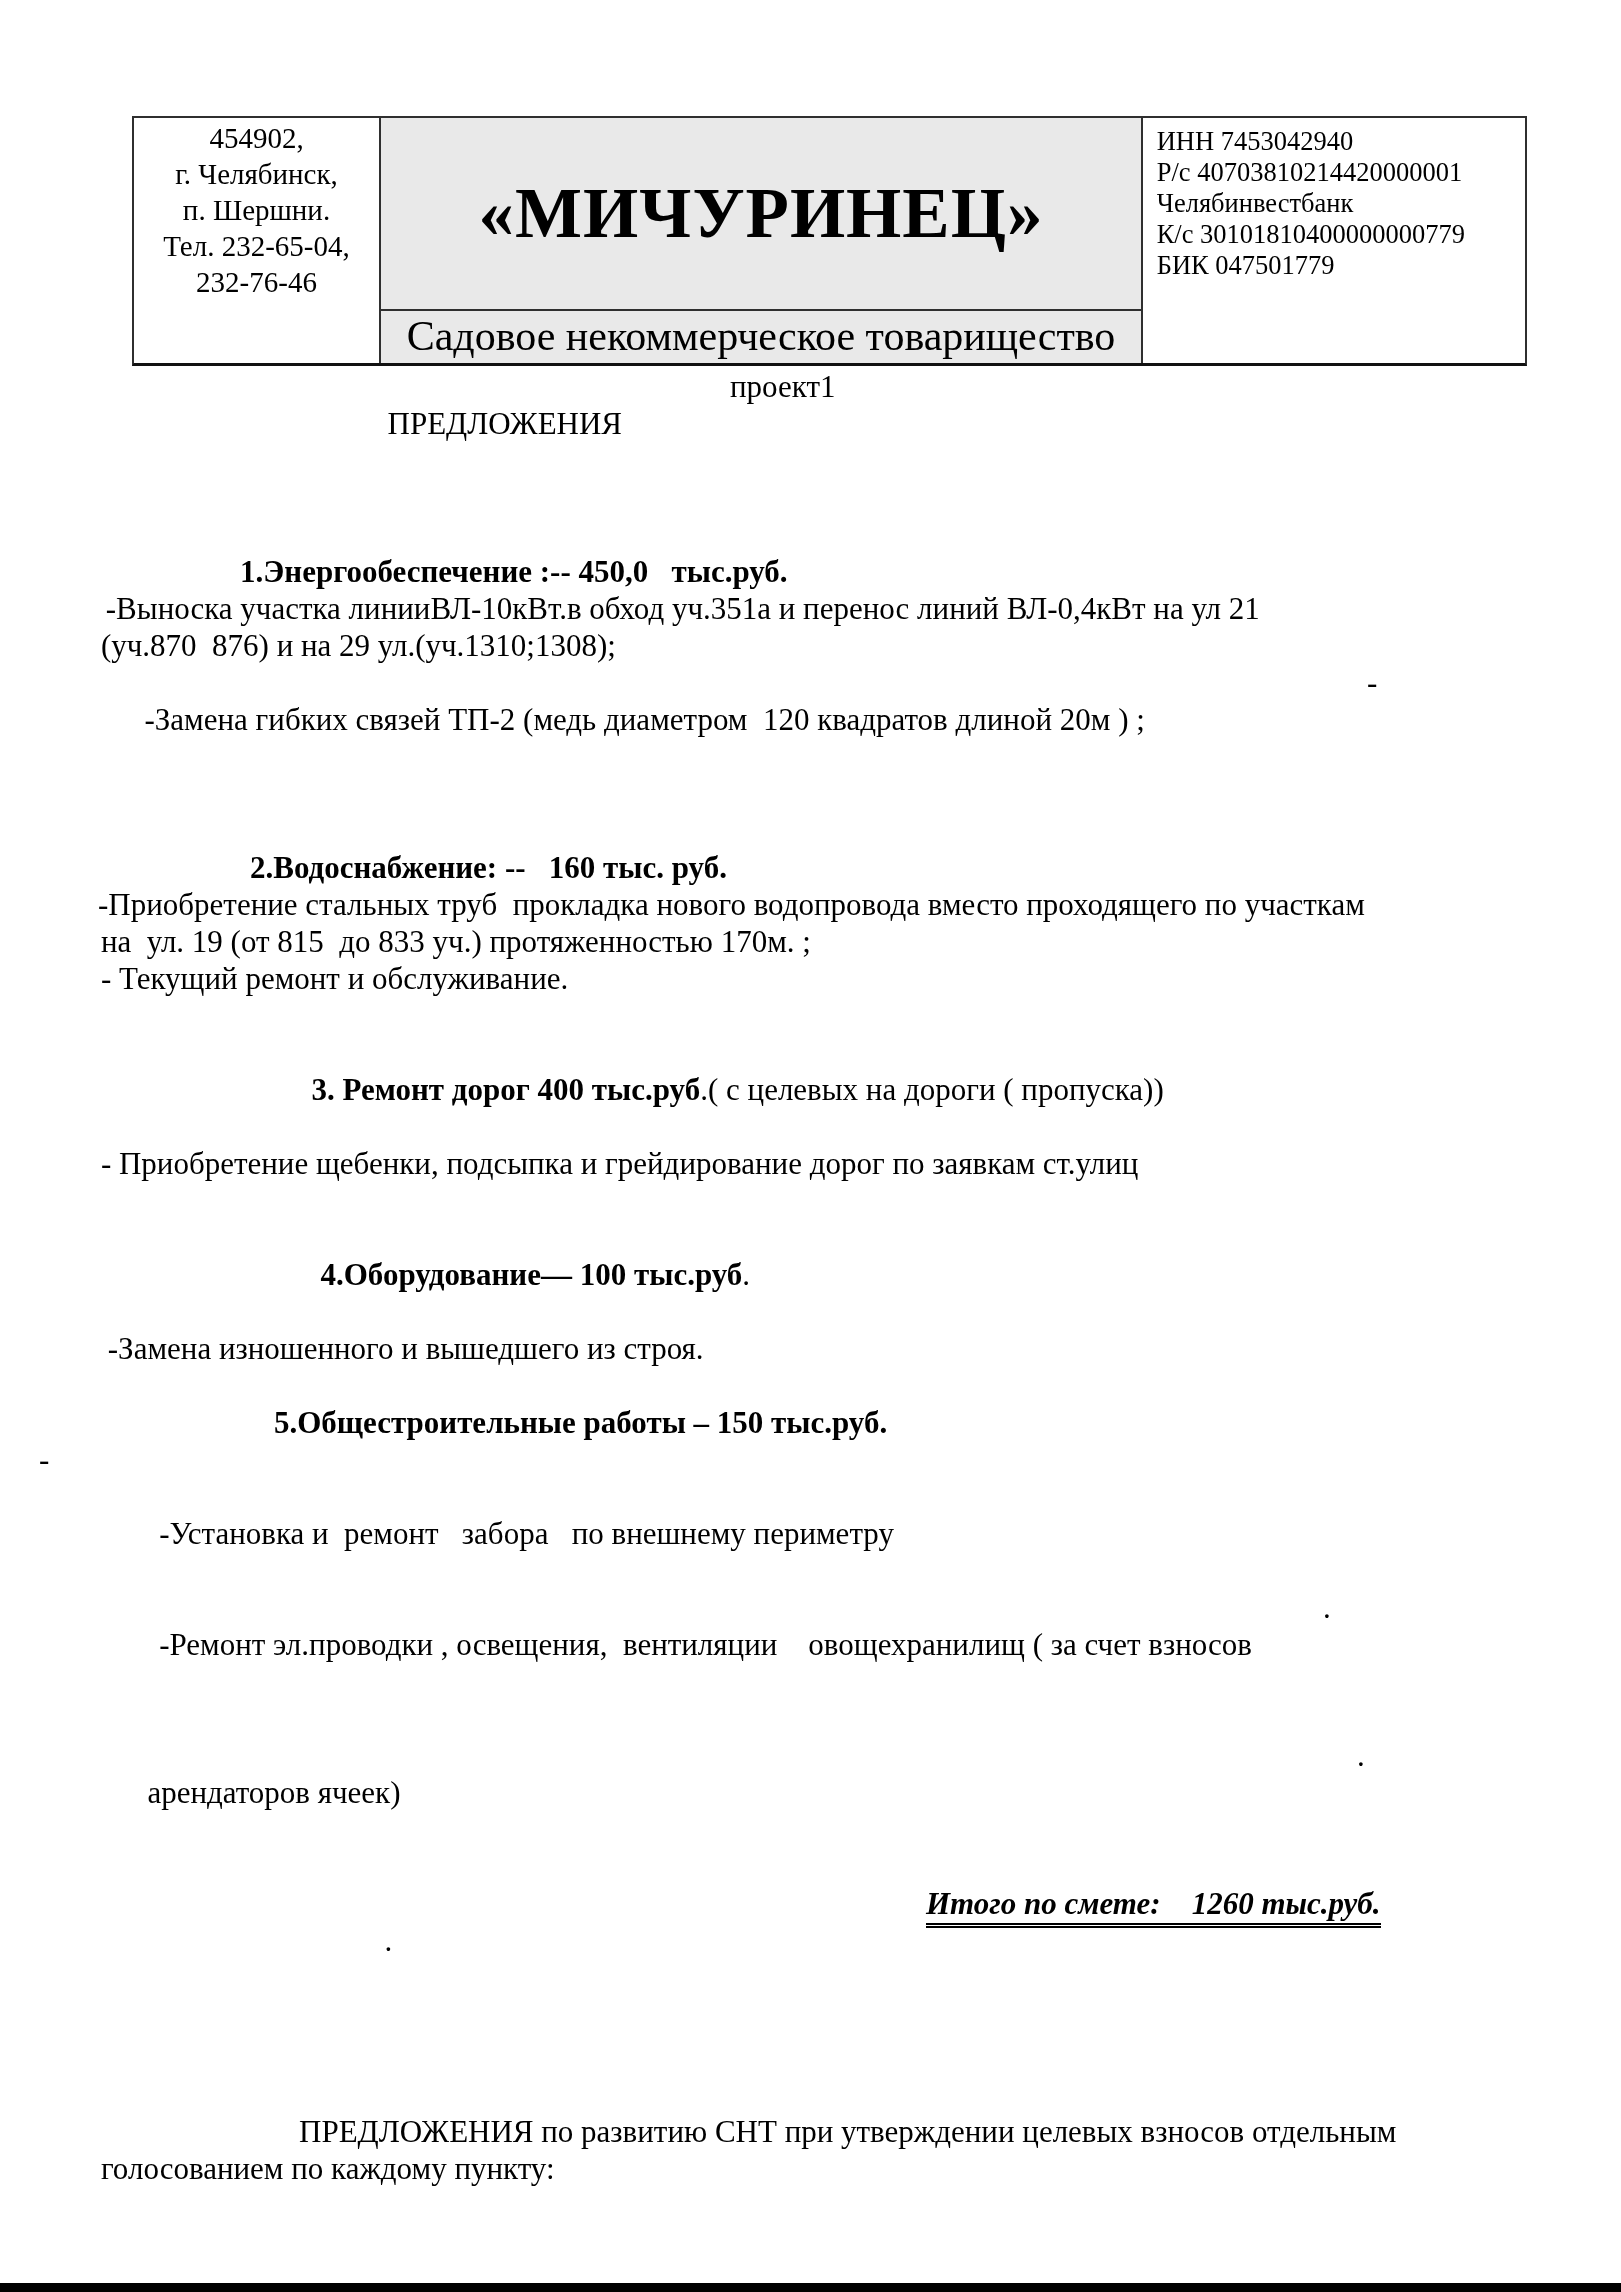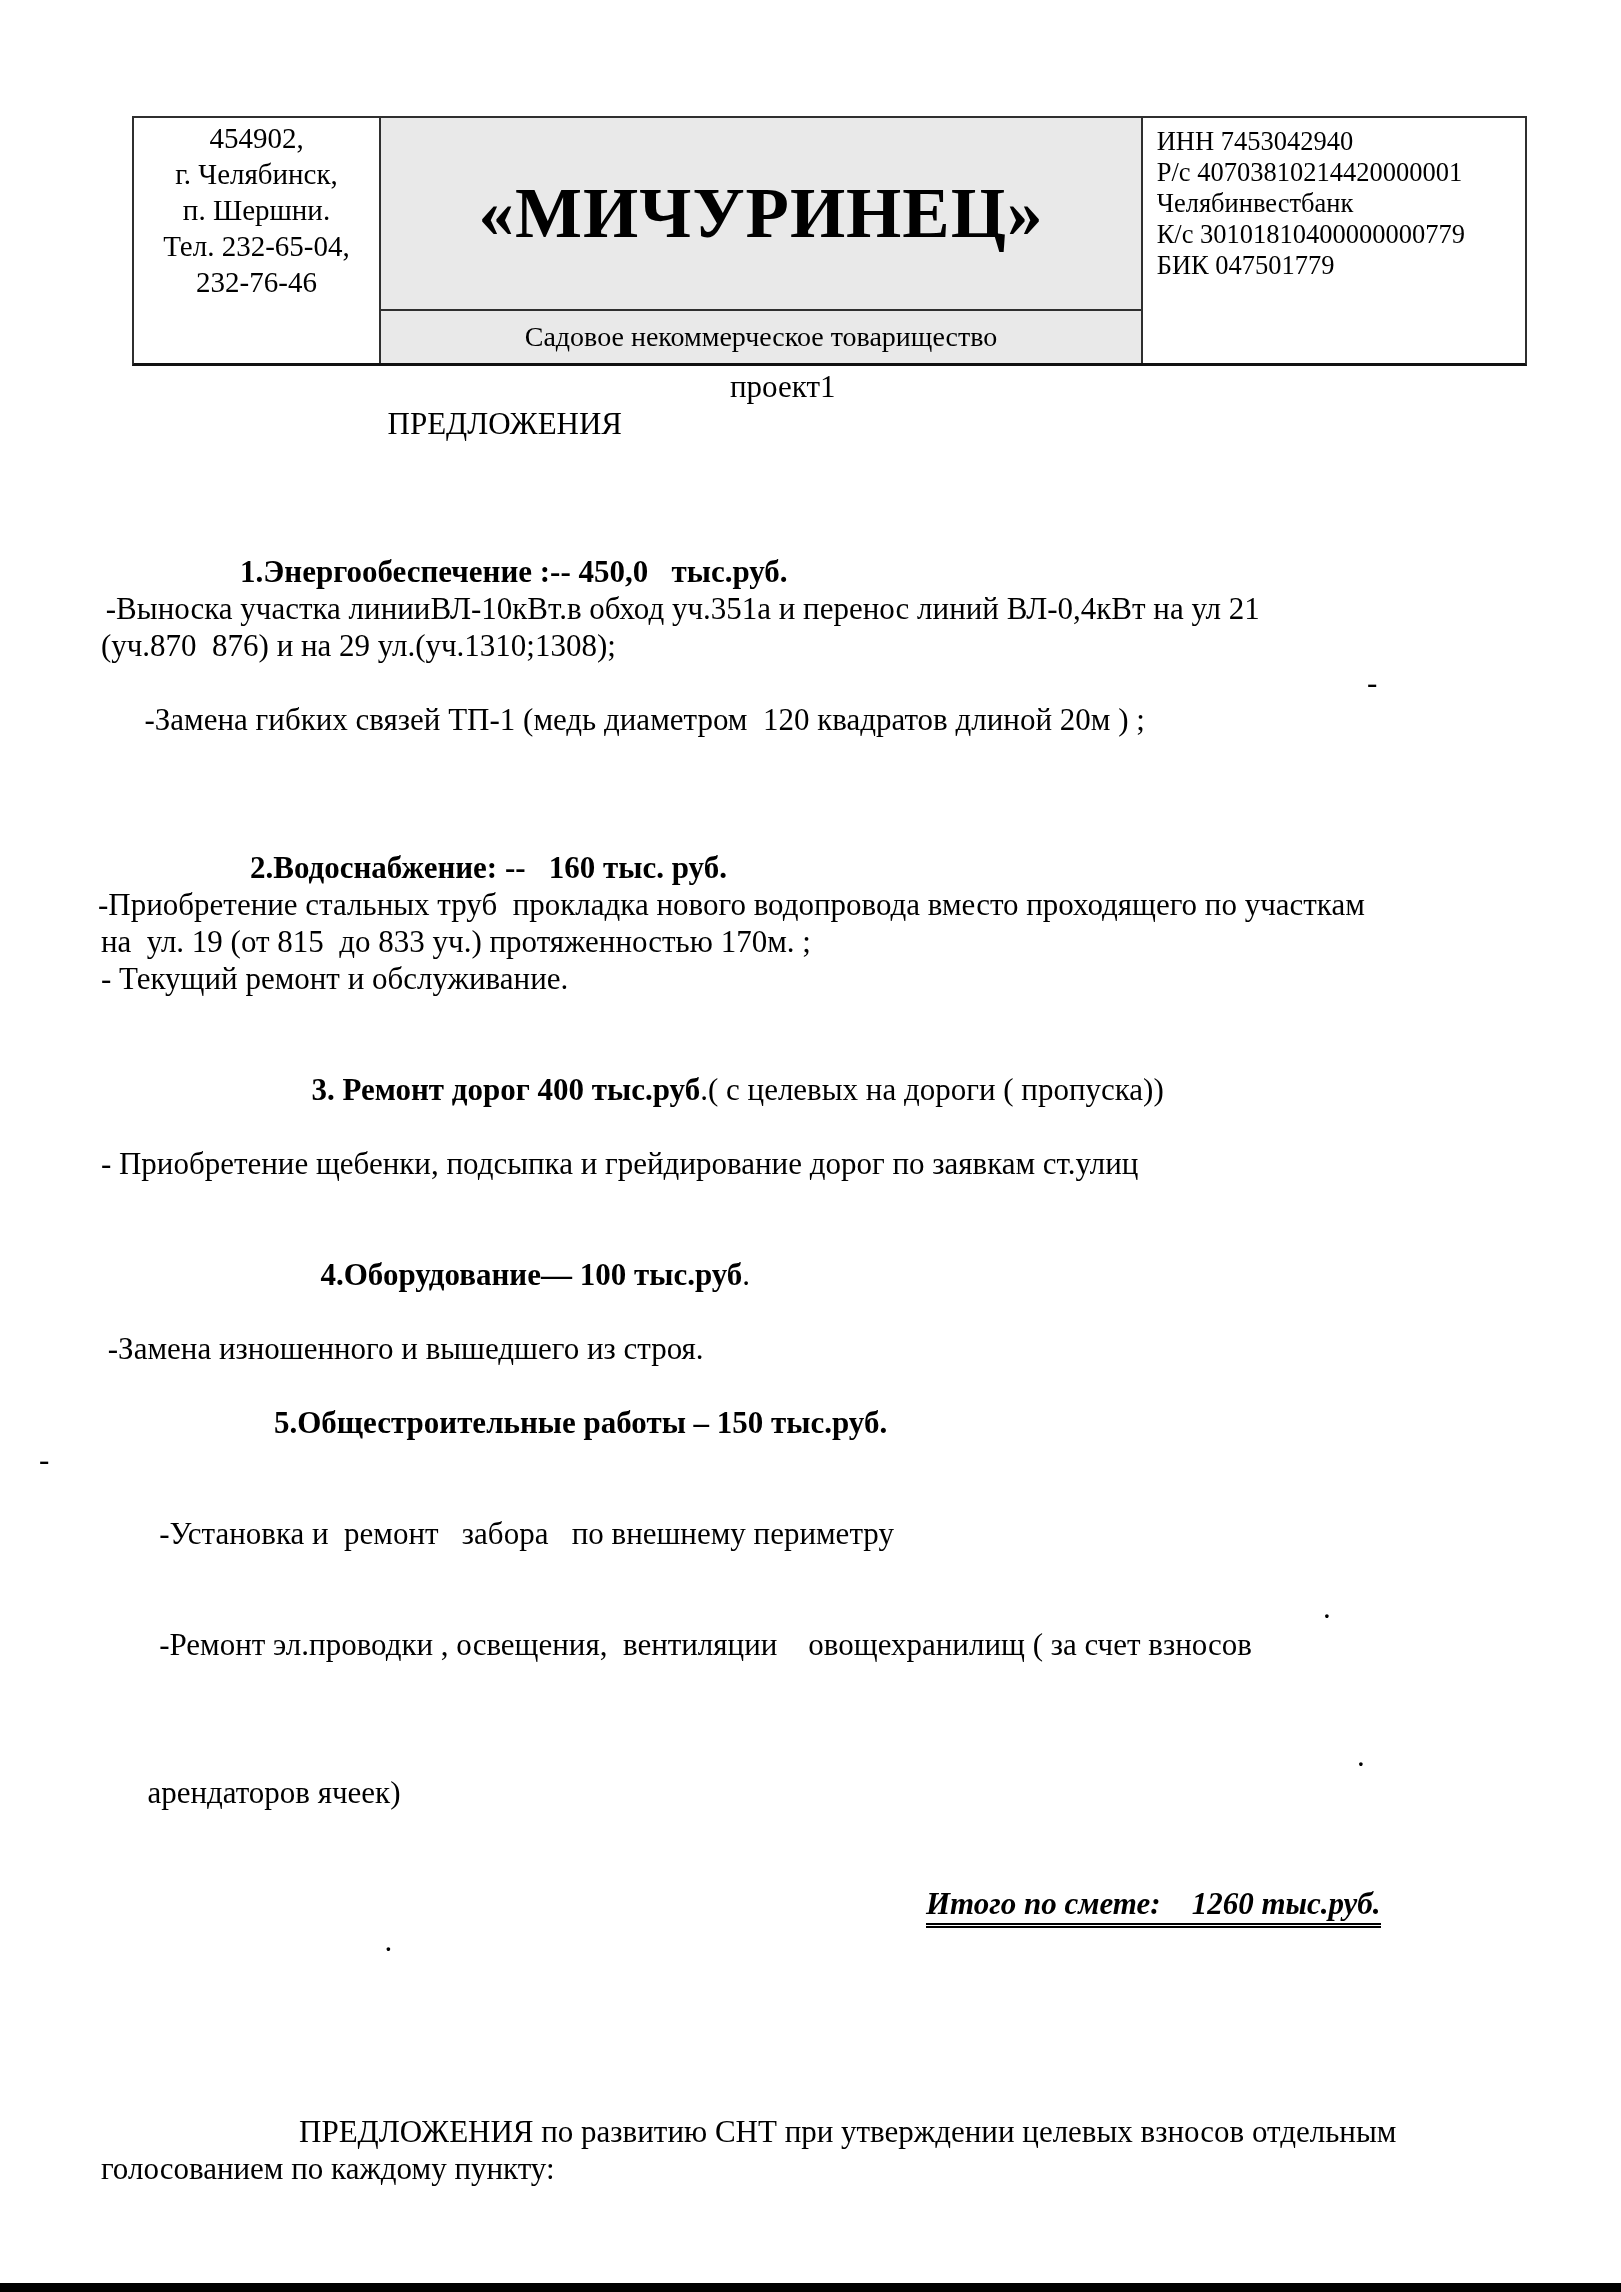--- a/index.html
+++ b/index.html
@@ -19,21 +19,21 @@
     border-right:2px solid #2f2f2f; text-align:center;
     font-size:29px; line-height:36px; padding-top:2px;
   }
   .cell-center { background:#e9e9e9; display:flex; flex-direction:column; }
   .org-title {
     flex:1; display:flex; align-items:center; justify-content:center;
     font-weight:bold; font-size:71px; letter-spacing:1px;
   }
   .org-subtitle {
     border-top:2px solid #2f2f2f; text-align:center;
-    font-size:28px; height:54px; line-height:51px; box-sizing:border-box;
+    font-size:42px; height:54px; line-height:51px; box-sizing:border-box;
   }
   .cell-bank {
     border-left:2px solid #2f2f2f; font-size:26.5px; line-height:31px;
     padding:7.8px 3.9px 3.9px 13.7px;
   }
   
   .doc-body {
     position:absolute; left:98px; top:368px; width:1425px;
     font-size:31px;
   }
@@ -81,21 +81,21 @@
 
     <div class="ln">
       <span style="padding-left:243px">ПРЕДЛОЖЕНИЯ</span>
       <span class="tail" style="left:632px">проект1</span>
     </div>
 
     <div class="ln sec b" style="padding-left:142px">1.Энергообеспечение :-- 450,0   тыс.руб.</div>
     <div class="ln" style="padding-left:7.8px">-Выноска участка линииВЛ-10кВт.в обход уч.351а и перенос линий ВЛ-0,4кВт на ул 21</div>
     <div class="ln" style="padding-left:2.9px">(уч.870  876) и на 29 ул.(уч.1310;1308);</div>
     <div class="ln">
-      <span>-Замена гибких связей ТП-1 (медь диаметром  120 квадратов длиной 20м ) ;</span>
+      <span>-Замена гибких связей ТП-2 (медь диаметром  120 квадратов длиной 20м ) ;</span>
       <span class="tail" style="left:1269px">-</span>
     </div>
 
     <div class="ln sec b" style="padding-left:152px">2.Водоснабжение: --   160 тыс. руб.</div>
     <div class="ln">-Приобретение стальных труб  прокладка нового водопровода вместо проходящего по участкам</div>
     <div class="ln" style="padding-left:2.9px">на  ул. 19 (от 815  до 833 уч.) протяженностью 170м. ;</div>
     <div class="ln" style="padding-left:2.9px">- Текущий ремонт и обслуживание.</div>
 
     <div class="ln sec" style="padding-left:167px">
       <span class="b">3. Ремонт дорог 400 тыс.руб</span><span>.( с целевых на дороги ( пропуска))</span>

